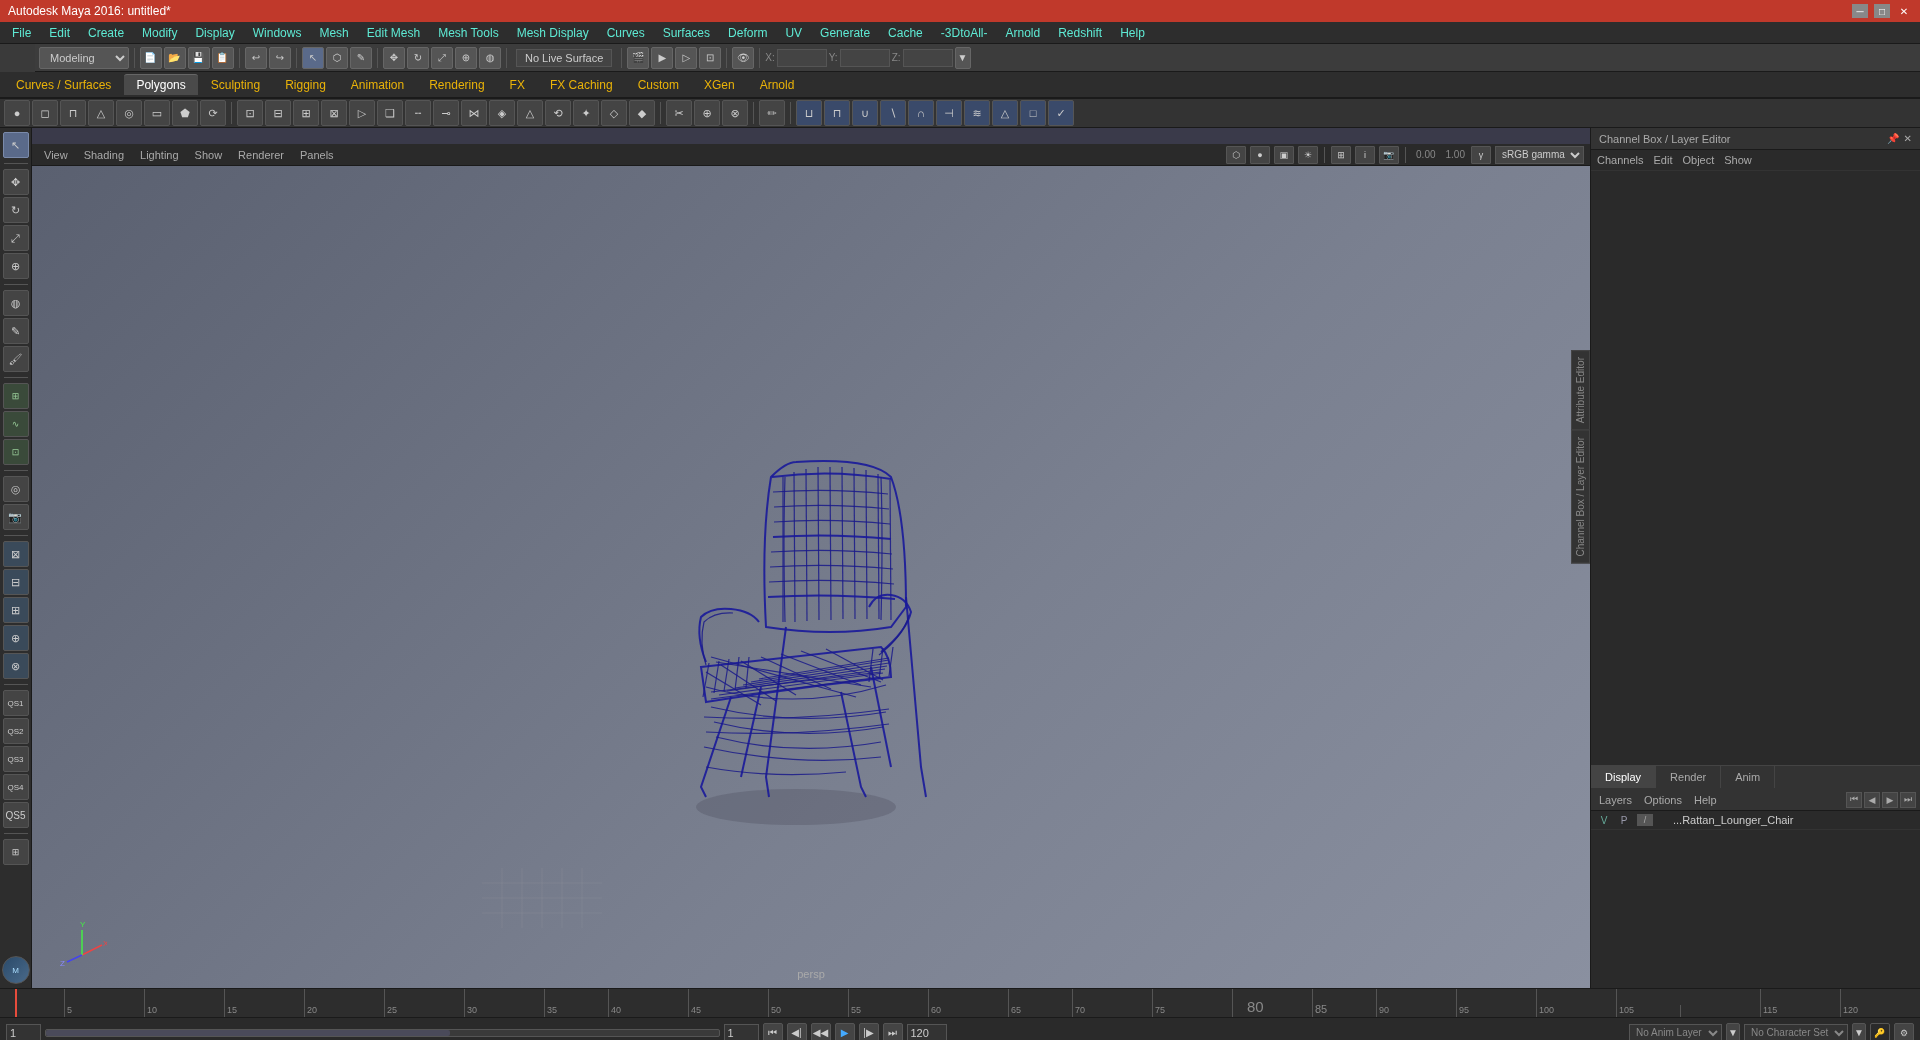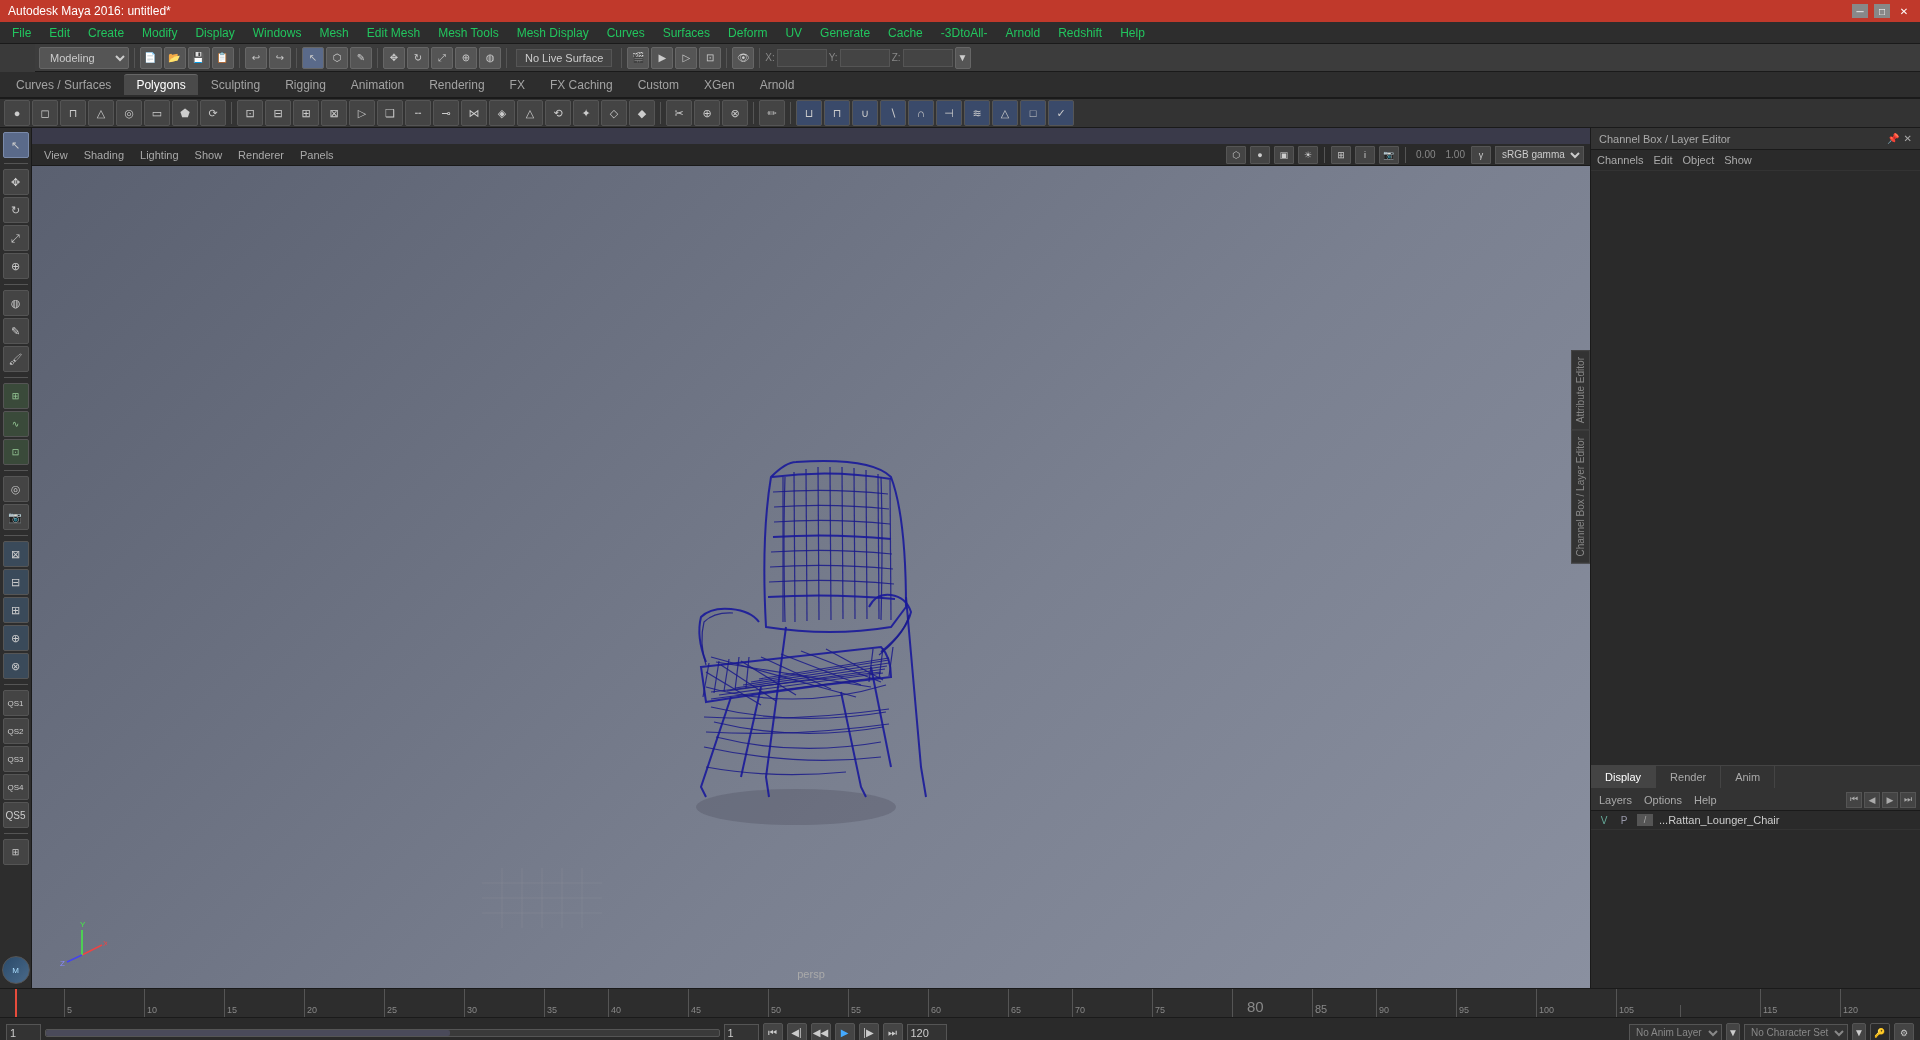--- a/index.html
+++ b/index.html
@@ -30,21 +30,21 @@
       background: #2d2d2d;
       display: flex;
       align-items: center;
       padding: 0 4px;
       gap: 2px;
       border-bottom: 1px solid #1a1a1a;
     }
     .menu-item {
       padding: 2px 8px;
       cursor: pointer;
-      color: #22c55e;
+      color: #5eead4;
       font-size: 12px;
       border-radius: 2px;
     }
 
     
     #main-toolbar {
       height: 28px;
       background: #3c3c3c;
       display: flex;
       align-items: center;
@@ -83,21 +83,21 @@
       display: flex;
       align-items: center;
       padding: 0 4px;
       gap: 1px;
       border-bottom: 1px solid #1a1a1a;
     }
     .tab-item {
       padding: 3px 12px;
       cursor: pointer;
       font-size: 12px;
-      color: #a3a3a3;
+      color: #eab308;
       border-radius: 3px 3px 0 0;
     }
     .tab-item.active {
       background: #4a4a4a;
       color: #fff;
       border-top: 1px solid #666;
     }
 
     
     #main-layout {
@@ -265,21 +265,21 @@
     .layer-row {
       display: flex;
       align-items: center;
       padding: 3px 6px;
       border-bottom: 1px solid #333;
       gap: 6px;
       font-size: 11px;
     }
     .layer-vis { width: 14px; text-align: center; color: #6a9; cursor: pointer; font-size: 10px; }
     .layer-render { width: 14px; text-align: center; color: #99a; cursor: pointer; font-size: 10px; }
-    .layer-name { flex: 1; color: #ccc; }
+    .layer-name { flex: 1; color: #ccc; margin-left: 14px; }
     .layer-icon { width: 16px; height: 12px; background: #555; font-size: 9px; display: flex; align-items: center; justify-content: center; color: #aaa; }
     .vpt2-btn {
       width: 20px; height: 18px;
       background: #444;
       border: 1px solid #555;
       border-radius: 1px;
       cursor: pointer;
       display: flex; align-items: center; justify-content: center;
       font-size: 9px; color: #ccc;
     }

